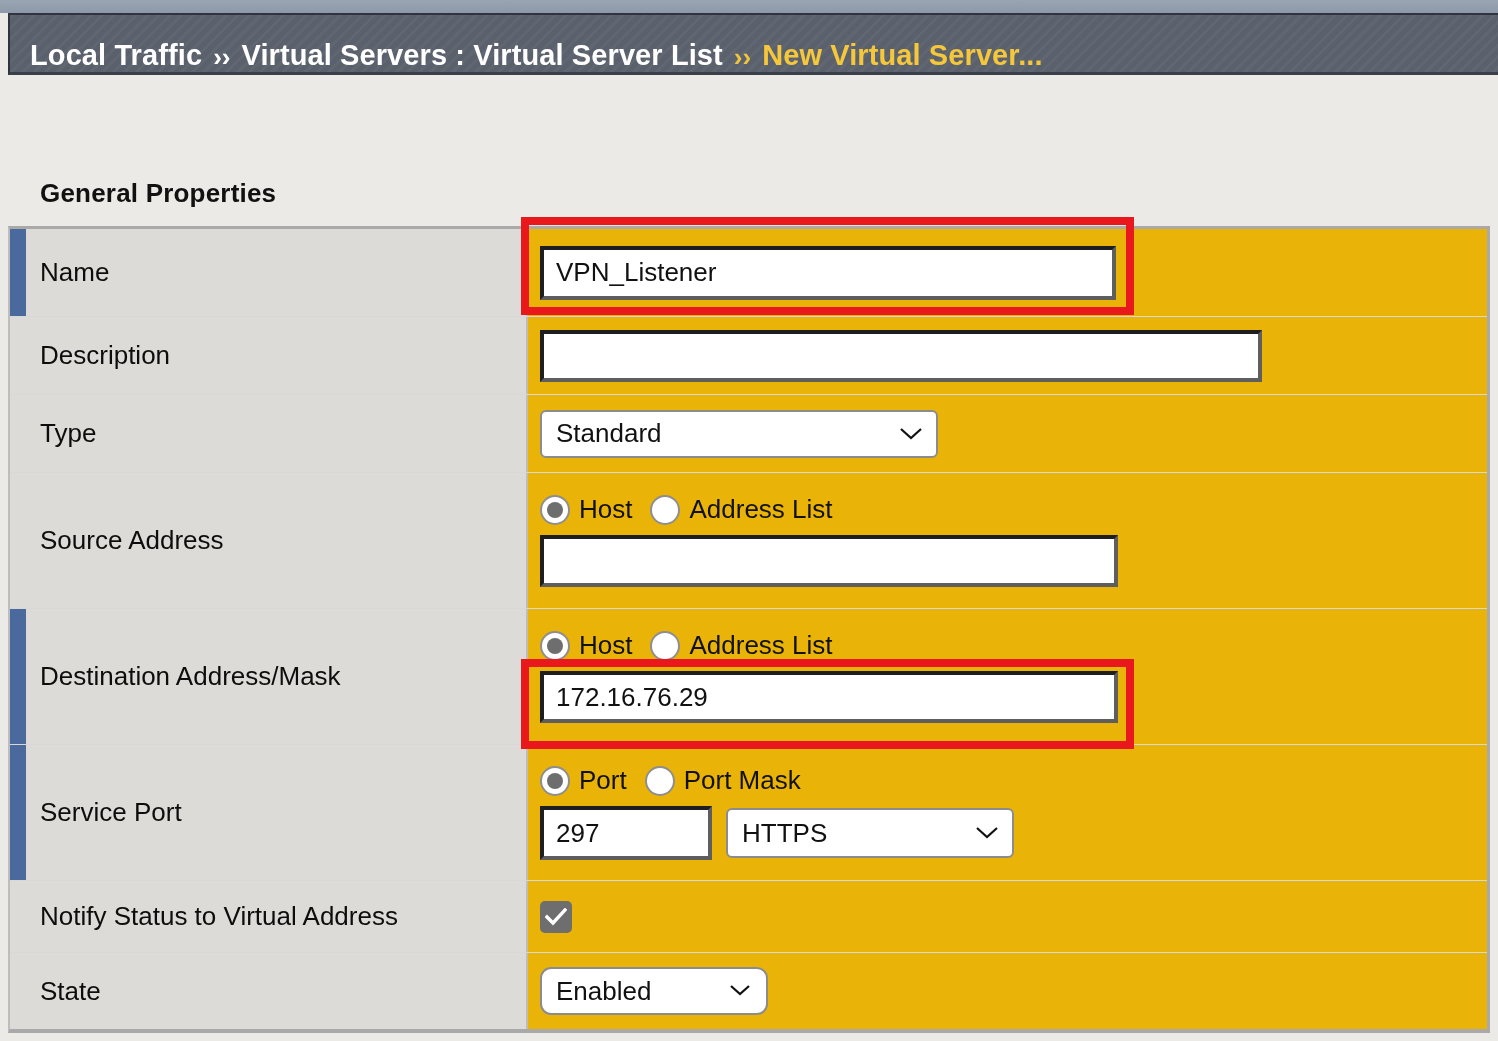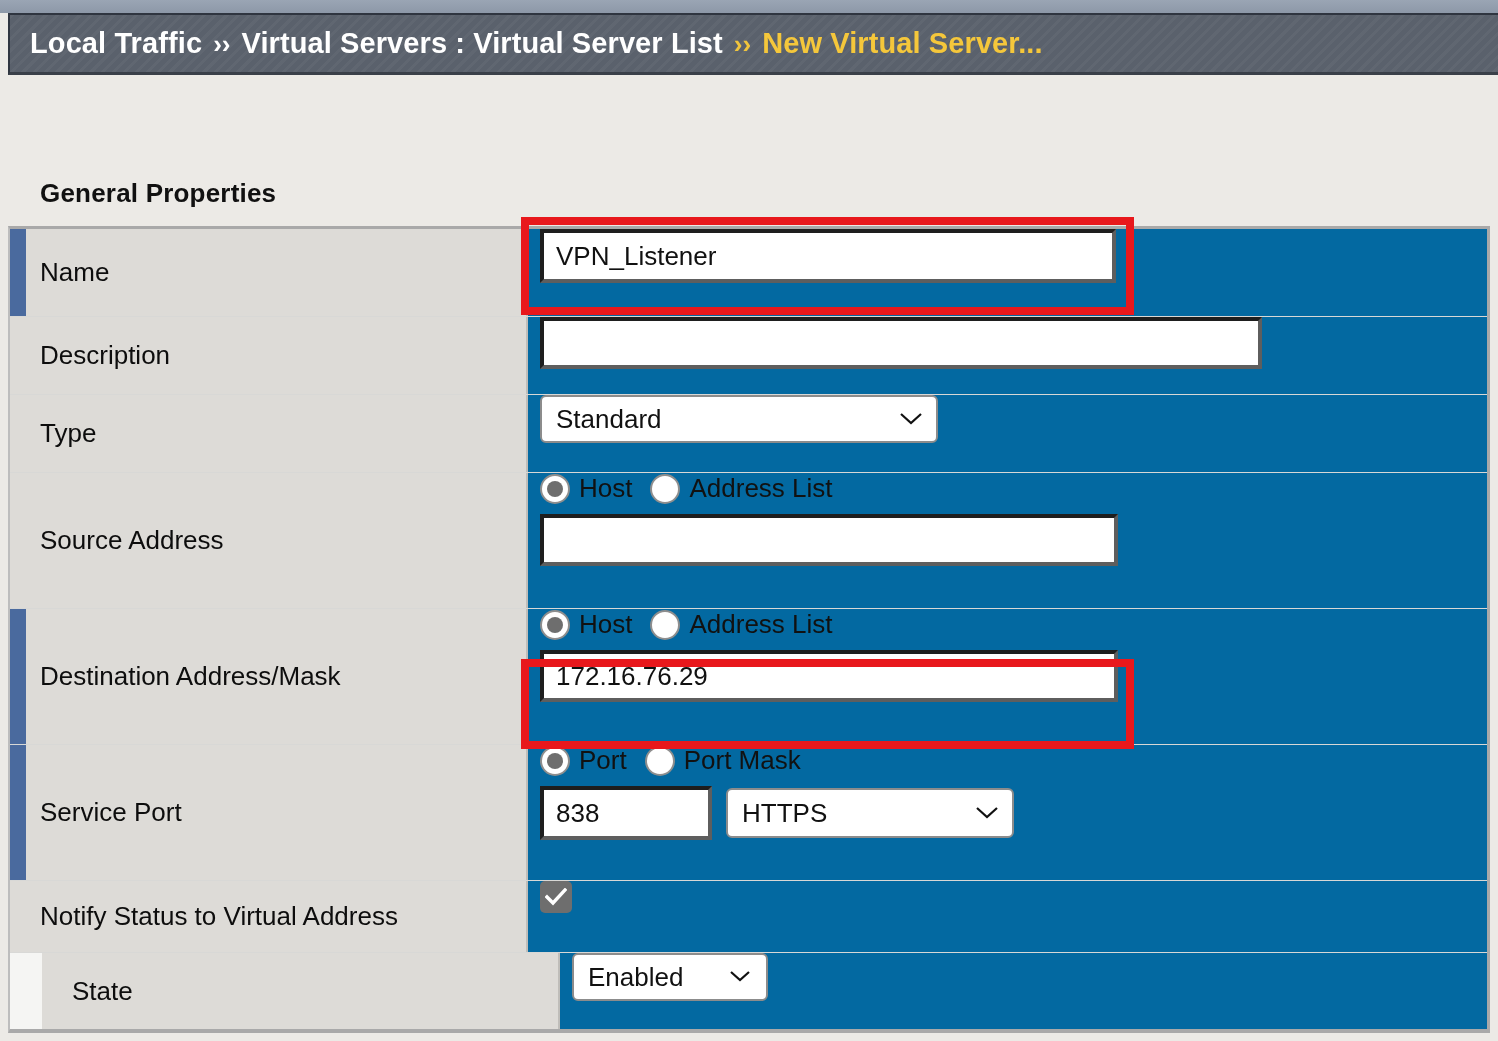--- a/index.html
+++ b/index.html
@@ -34,21 +34,21 @@
     background-image: repeating-linear-gradient(
         135deg,
         rgba(255,255,255,0.035) 0px,
         rgba(255,255,255,0.035) 3px,
         rgba(0,0,0,0.0) 3px,
         rgba(0,0,0,0.0) 8px);
     border-top: 2px solid #2f3540;
     border-bottom: 3px solid #3a4049;
     border-left: 2px solid #2f3540;
     display: flex;
-    align-items: center;
+    align-items: flex-end;
     padding-left: 20px;
   }
   .crumb {
     color: #ffffff;
     font-size: 29px;
     font-weight: bold;
     white-space: nowrap;
     letter-spacing: 0.1px;
   }
   .crumb-sep {
@@ -88,21 +88,21 @@
     border-right: 3px solid #a9a9a9;
     border-bottom: 4px solid #a9a9a9;
     background: #f5f5f3;
   }
   .row {
     display: flex;
     align-items: stretch;
     border-bottom: 1px solid #d8d8d6;
     box-sizing: border-box;
   }
-  .row:last-child { border-bottom: none; padding-left: 32px; }
+  .row:last-child { border-bottom: none; }
 
   .label-cell {
     width: 518px;
     min-width: 518px;
     box-sizing: border-box;
     background: #dddbd7;
     border-right: 2px solid #bfbdb9;
     display: flex;
     align-items: center;
     position: relative;
@@ -116,23 +116,24 @@
     background: #4a6a9e;
   }
   .label-text {
     font-size: 26px;
     color: #0d0d0d;
     line-height: 1.1;
   }
   .value-cell {
     flex: 1;
     box-sizing: border-box;
-    background: #0369a1;
+    background: #eab308;
     display: flex;
     flex-direction: column;
+    justify-content: center;
     padding-left: 12px;
     position: relative;
   }
 
   
   .r-name  { height: 88px; }
   .r-desc  { height: 78px; }
   .r-type  { height: 78px; }
   .r-src   { height: 136px; }
   .r-dest  { height: 136px; }
@@ -169,21 +170,21 @@
     border-radius: 6px;
     font-size: 26px;
     color: #111111;
     display: flex;
     align-items: center;
     justify-content: space-between;
     padding: 0 14px 0 14px;
   }
   .sel-type  { width: 398px; height: 48px; }
   .sel-proto { width: 288px; height: 50px; }
-  .sel-state { width: 196px; height: 48px; }
+  .sel-state { width: 228px; height: 48px; border-radius: 11px; }
   .chev {
     display: inline-block;
     width: 22px;
     height: 12px;
     margin-left: 10px;
     flex: none;
   }
   .chev svg { display: block; }
 
   
@@ -329,21 +330,21 @@
       <span class="label-text">Service Port</span>
     </div>
     <div class="value-cell">
       <div class="radio-line">
         <span class="radio on"></span>
         <span class="radio-label">Port</span>
         <span class="radio"></span>
         <span class="radio-label">Port Mask</span>
       </div>
       <div class="inline-row">
-        <div class="txt txt-port">838</div>
+        <div class="txt txt-port">297</div>
         <div class="sel sel-proto">
           <span>HTTPS</span>
           <span class="chev">
             <svg width="22" height="12" viewBox="0 0 22 12">
               <polyline points="1,1 11,10 21,1" fill="none" stroke="#111" stroke-width="2.2"></polyline>
             </svg>
           </span>
         </div>
       </div>
     </div>

